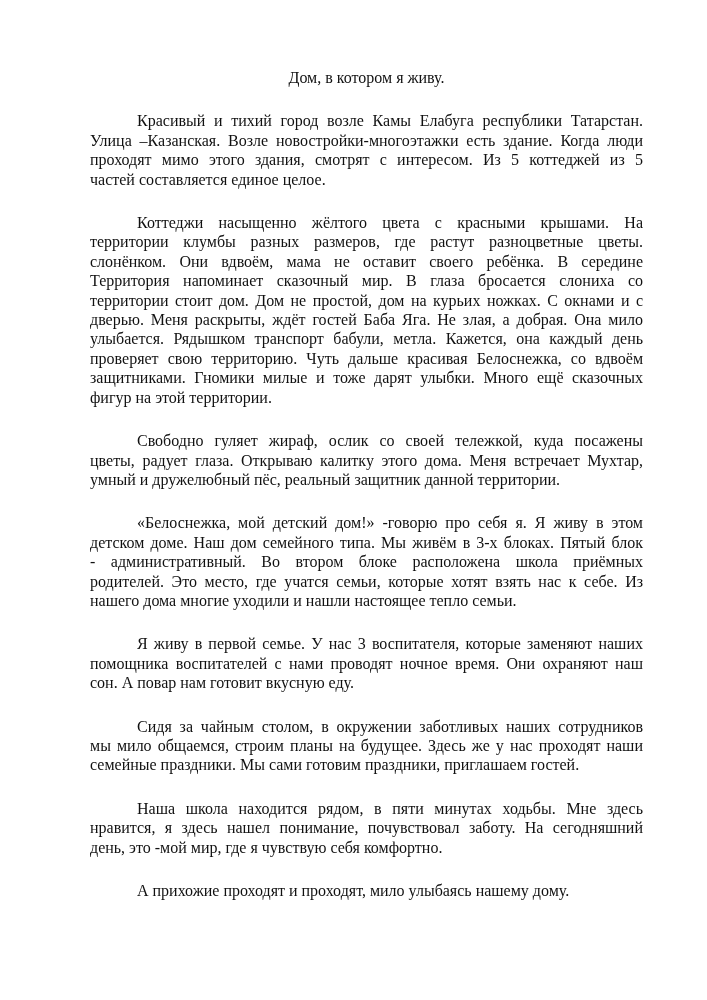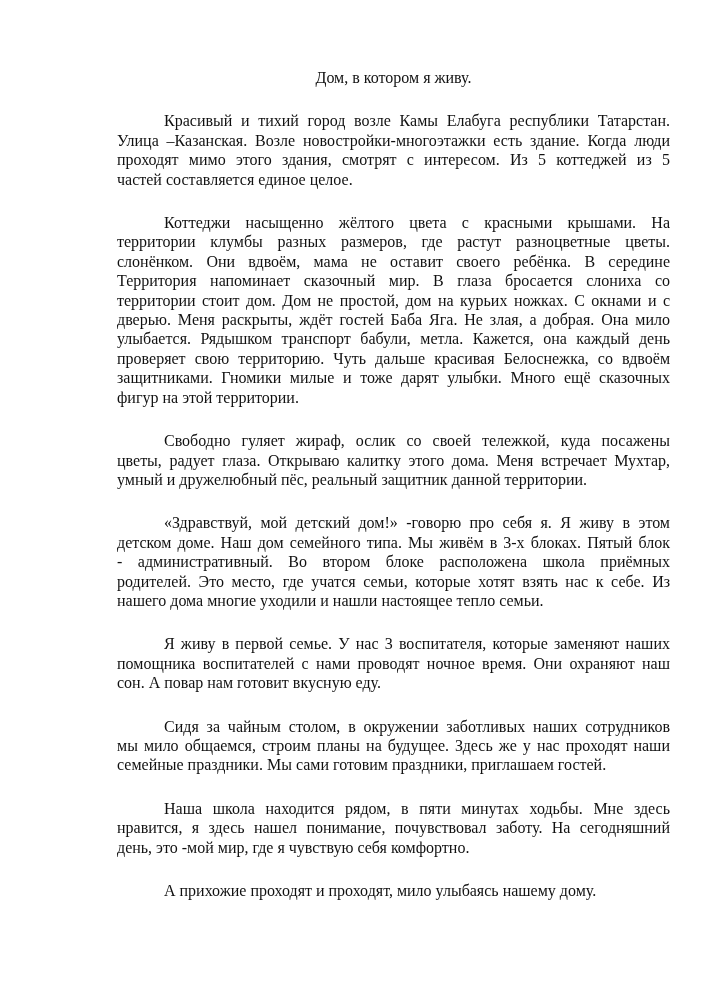--- a/index.html
+++ b/index.html
@@ -1,18 +1,18 @@
 <!DOCTYPE html>
 <html><head>
 <meta charset="utf-8">
 <style>
   html, body { margin: 0; padding: 0; background: #ffffff; }
   body { width: 707px; height: 1000px; overflow: hidden; position: relative; }
   .page {
-    position: absolute; left: 117px; top: 68px; width: 553px;
+    position: absolute; left: 90px; top: 68px; width: 553px;
     font-family: "Liberation Serif", serif; font-size: 16px; line-height: 19.4px;
     color: #111111;
   }
   .title { text-align: center; margin: 0 0 12px 0; }
   .para { margin: 0 0 12.5px 0; }
   .line { display: block; text-align: justify; text-align-last: justify; white-space: nowrap; }
   .line.last { text-align-last: left; }
   .indent { padding-left: 47px; margin-top: 24px; }
 </style>
 </head>
@@ -38,21 +38,21 @@
         <span class="line">проверяет свою территорию. Чуть дальше красивая Белоснежка, со вдвоём</span>
         <span class="line">защитниками. Гномики милые и тоже дарят улыбки. Много ещё сказочных</span>
         <span class="line last">фигур на этой территории.</span>
       </div>
       <div class="para">
         <span class="line indent">Свободно гуляет жираф, ослик со своей тележкой, куда посажены</span>
         <span class="line">цветы, радует глаза.  Открываю калитку этого дома. Меня встречает Мухтар,</span>
         <span class="line last">умный и дружелюбный пёс, реальный защитник данной территории.</span>
       </div>
       <div class="para">
-        <span class="line indent">«Здравствуй, мой детский дом!» -говорю про себя я. Я живу в этом</span>
+        <span class="line indent">«Белоснежка, мой детский дом!» -говорю про себя я. Я живу в этом</span>
         <span class="line">детском доме. Наш дом семейного типа.  Мы живём в 3-х блоках. Пятый блок</span>
         <span class="line">- административный. Во втором блоке расположена школа приёмных</span>
         <span class="line">родителей. Это место, где учатся семьи, которые хотят взять нас к себе. Из</span>
         <span class="line last">нашего дома многие уходили и нашли настоящее тепло семьи.</span>
       </div>
       <div class="para">
         <span class="line indent">Я живу в первой семье. У нас 3 воспитателя, которые заменяют наших</span>
         <span class="line">помощника воспитателей с нами проводят ночное время. Они охраняют наш</span>
         <span class="line last">сон. А повар нам готовит вкусную еду.</span>
       </div>

